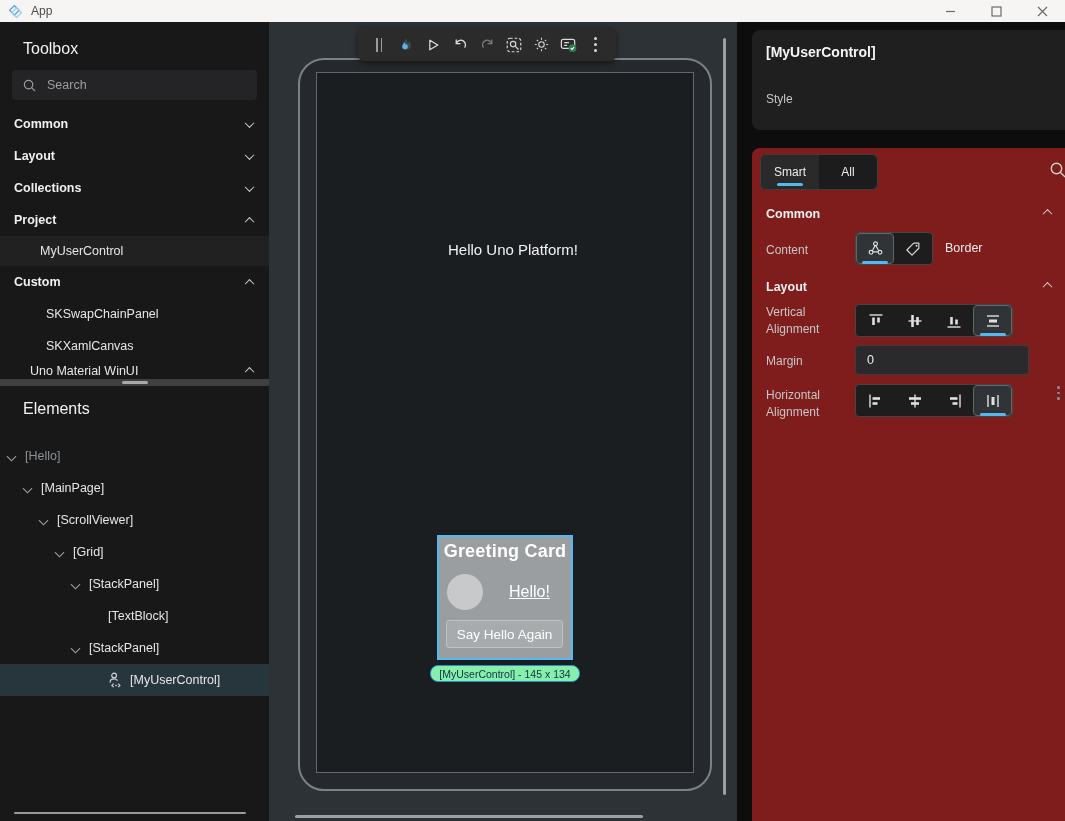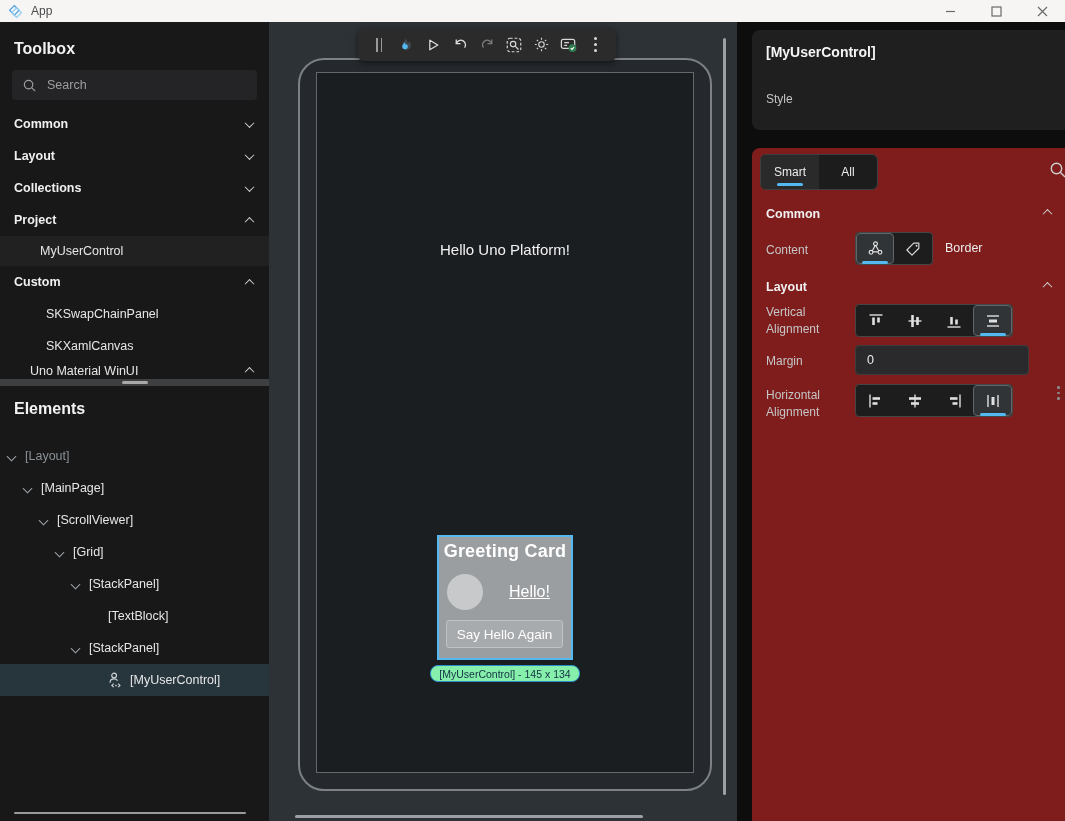--- a/index.html
+++ b/index.html
@@ -9,21 +9,21 @@
   
   .titlebar { position:absolute; left:0; top:0; width:1065px; height:22px; background:#f6f5f4; display:flex; align-items:center; }
   .titlebar .appicon { width:15px; height:15px; margin-left:8px; }
   .titlebar .apptitle { margin-left:8px; font-size:12px; color:#4a4a4a; }
   .wincontrols { position:absolute; right:0; top:0; height:22px; display:flex; }
   .winbtn { width:46px; height:22px; display:flex; align-items:center; justify-content:center; color:#6a6a6a; }
   .winbtn svg { display:block; }
 
   
   .sidebar { position:absolute; left:0; top:22px; width:269px; height:799px; background:#181818; overflow:hidden; }
-  .panel-title { padding:18px 14px 10px 14px; font-size:16px; font-weight:bold; color:#f2f2f2; }
+  .panel-title { padding:18px 14px 10px 23px; font-size:16px; font-weight:normal; color:#f2f2f2; }
   .searchbox { margin:2px 12px 8px 12px; height:30px; background:#242426; border-radius:4px; display:flex; align-items:center; padding:0 10px; }
   .searchbox input { background:transparent; border:none; outline:none; color:#cfcfcf; font-size:12.5px; margin-left:10px; width:180px; font-family:"Liberation Sans", sans-serif; }
   .searchbox input::placeholder { color:#9e9e9e; }
   .tb-row { height:32px; display:flex; align-items:center; padding:0 14px; position:relative; }
   .tb-row .lbl { font-size:12.5px; font-weight:bold; color:#f0f0f0; }
   .tb-row .lbl.normal { font-weight:normal; color:#e6e6e6; }
   .tb-row .chev-right { position:absolute; right:16px; }
   .tb-item { height:30px; display:flex; align-items:center; font-size:12.5px; color:#e6e6e6; }
   .tb-item.sel { background:#212121; }
   .chev { display:inline-block; width:7px; height:7px; border-right:1.6px solid #cfcfcf; border-bottom:1.6px solid #cfcfcf; }
@@ -39,21 +39,21 @@
   .tree-row.selected { background:#27353d; height:32px; }
   .tree-row .tchev { display:inline-block; width:7px; height:7px; border-right:1.4px solid #9aa0a4; border-bottom:1.4px solid #9aa0a4; transform:rotate(45deg); margin-right:0; }
   .tree-row .gap8 { display:inline-block; width:10px; }
   .tree-row .uc-icon { margin-right:6px; }
   .bottom-line { position:absolute; left:14px; top:790px; width:232px; height:2px; background:#9a9a9a; border-radius:2px; }
 
   
   .canvas { position:absolute; left:269px; top:22px; width:468px; height:799px; background:#2d3237; }
   .phone { position:absolute; left:29px; top:36px; width:414px; height:733px; background:#25292d; border:2px solid #7c8184; border-radius:26px; }
   .screen { position:absolute; left:16px; top:12px; width:378px; height:701px; background:#1b1e21; border:1px solid #64686b; }
-  .page-text { position:absolute; left:0; top:168px; width:100%; text-align:center; color:#f2f2f2; font-size:15px; }
+  .page-text { position:absolute; left:8px; top:168px; width:100%; text-align:center; color:#f2f2f2; font-size:15px; }
   .gcard { position:absolute; left:120px; top:462px; width:136px; height:125px; background:#9b9ea0; border:2px solid #54b9f0; }
   .gcard .gtitle { margin-top:4px; text-align:center; color:#ffffff; font-size:18px; font-weight:bold; letter-spacing:0.2px; }
   .gcard .grow { position:absolute; left:8px; top:37px; display:flex; align-items:center; }
   .gcard .gcircle { width:36px; height:36px; border-radius:50%; background:#c7c9ca; }
   .gcard .ghello { margin-left:26px; color:#ffffff; font-size:16px;text-decoration:underline; }
   .gcard .gbtn { position:absolute; left:7px; top:83px; width:117px; height:28px; background:#a8abad; border:1px solid #c0c3c4; border-radius:3px; color:#ffffff; font-size:13.5px; display:flex; align-items:center; justify-content:center; }
   .sel-badge { position:absolute; left:102px; top:592px; width:172px; display:flex; justify-content:center; }
   .sel-badge .pill { background:#86efac; border:1px solid #2a8cc7; border-radius:8px; color:#123243; font-size:10.5px; padding:1.5px 8px; white-space:nowrap; }
 
   
@@ -175,21 +175,21 @@
     <div class="hscroll-track">
         <div class="thumb"></div>
       </div>
 
     <div class="panel-title" style="padding-top:14px;">Elements</div>
 
     <div class="tree">
       <div class="tree-row dim" style="padding-left:8px;">
         <span class="tchev"></span>
           <span class="gap8"></span>
-        <span>[Layout]</span>
+        <span>[Hello]</span>
       </div>
       <div class="tree-row" style="padding-left:24px;">
         <span class="tchev"></span>
           <span class="gap8"></span>
         <span>[MainPage]</span>
       </div>
       <div class="tree-row" style="padding-left:40px;">
         <span class="tchev"></span>
           <span class="gap8"></span>
         <span>[ScrollViewer]</span>

